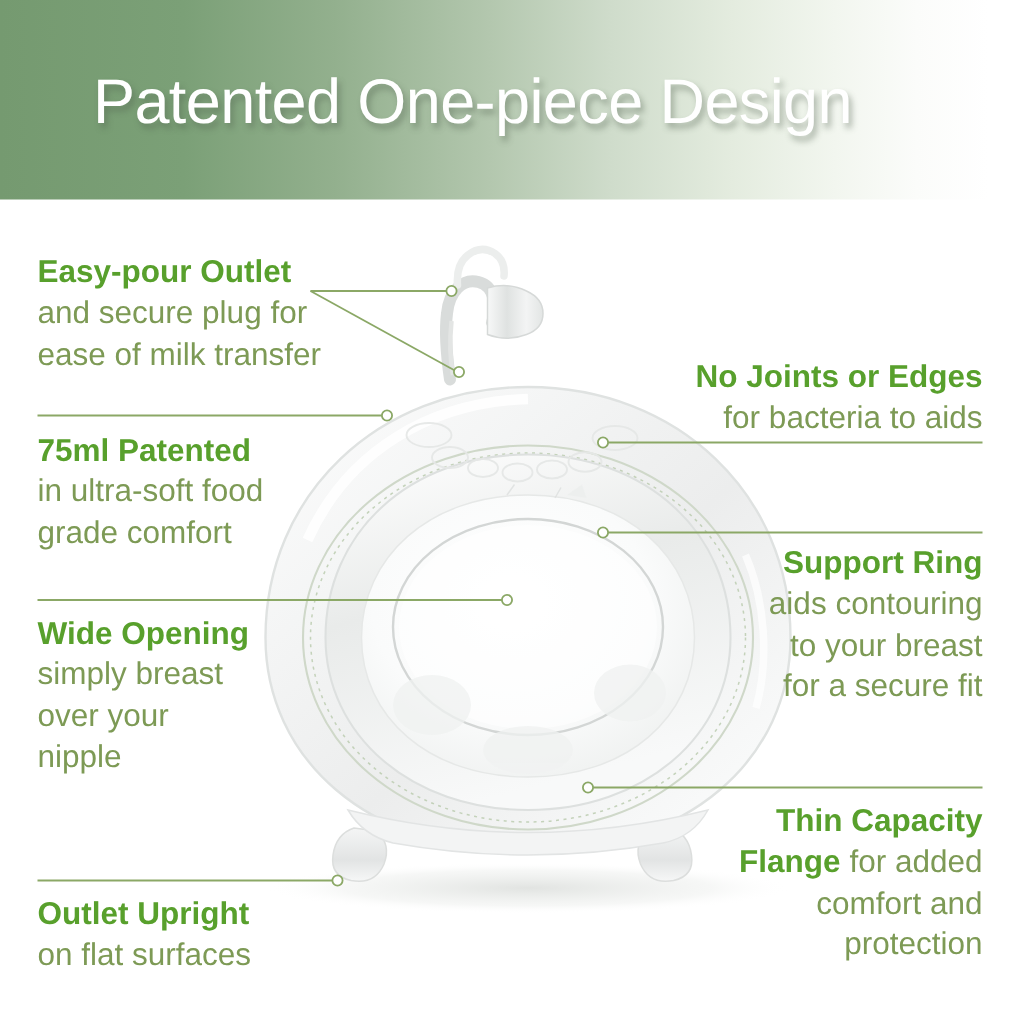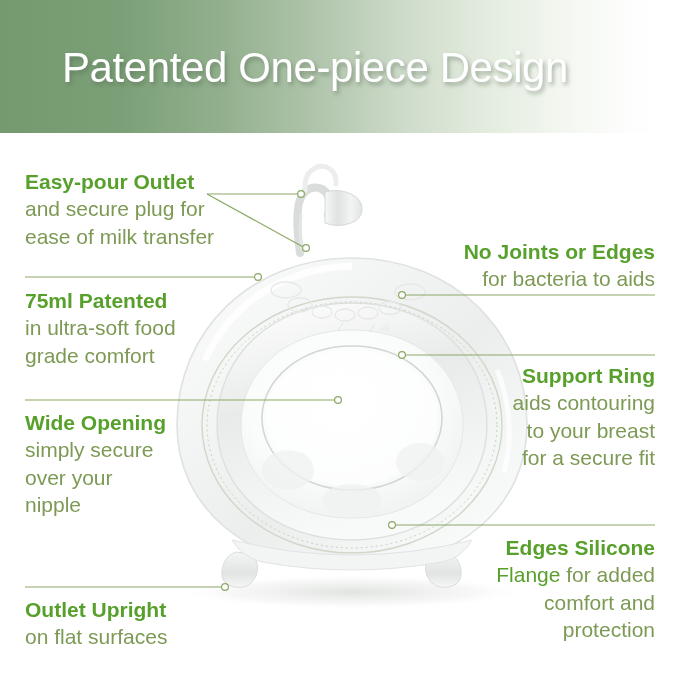--- a/index.html
+++ b/index.html
@@ -11,21 +11,21 @@
   #header-band{position:absolute;left:0;top:0;width:679px;height:133px;
       background:linear-gradient(to right,#759a70 0%,#7ba077 18%,#93b08e 33%,#b3c7ae 48%,
                  #cfdccb 60%,#e4ecdf 72%,#f2f6ef 82%,#fbfcfa 90%,#ffffff 97%);}
   #header-title{position:absolute;left:62px;top:44px;width:600px;
       color:#ffffff;font-size:42px;font-weight:normal;letter-spacing:-0.4px;
       text-shadow:2px 3px 4px rgba(80,95,78,.45);white-space:nowrap;}
 
   
   .callout{position:absolute;line-height:1.30;font-size:21px;color:#7d9a55;}
   .callout.right{text-align:right;}
-  .callout b{color:#58a02c;font-weight:normal;}
+  .callout b{color:#58a02c;font-weight:bold;}
   .callout .hd{color:#58a02c;font-weight:bold;display:block;}
 
   
   #connectors{position:absolute;left:0;top:0;width:679px;height:679px;}
 
   
   #product{position:absolute;left:0;top:0;width:679px;height:679px;}
 </style>
 </head>
 <body>
@@ -167,21 +167,21 @@
 </div>
 
 <div class="callout" style="left:25px;top:287px;width:220px;">
   <span class="hd">75ml Patented</span>
   <span>in ultra-soft food</span><br>
   <span>grade comfort</span>
 </div>
 
 <div class="callout" style="left:25px;top:409px;width:200px;">
   <span class="hd">Wide Opening</span>
-  <span>simply secure</span><br>
+  <span>simply breast</span><br>
   <span>over your</span><br>
   <span>nipple</span>
 </div>
 
 <div class="callout" style="left:25px;top:596px;width:240px;">
   <span class="hd">Outlet Upright</span>
   <span>on flat surfaces</span><br>
 </div>
 
 <div class="callout right" style="right:24px;top:238px;width:300px;">
@@ -190,17 +190,17 @@
 </div>
 
 <div class="callout right" style="right:24px;top:362px;width:300px;">
   <span class="hd">Support Ring</span>
   <span>aids contouring</span><br>
   <span>to your breast</span><br>
   <span>for a secure fit</span>
 </div>
 
 <div class="callout right" style="right:24px;top:534px;width:300px;">
-  <span class="hd">Edges Silicone</span>
+  <span class="hd">Thin Capacity</span>
   <b>Flange</b><span> for added</span><br>
   <span>comfort and</span><br>
   <span>protection</span>
 </div>
 
 </body></html>

